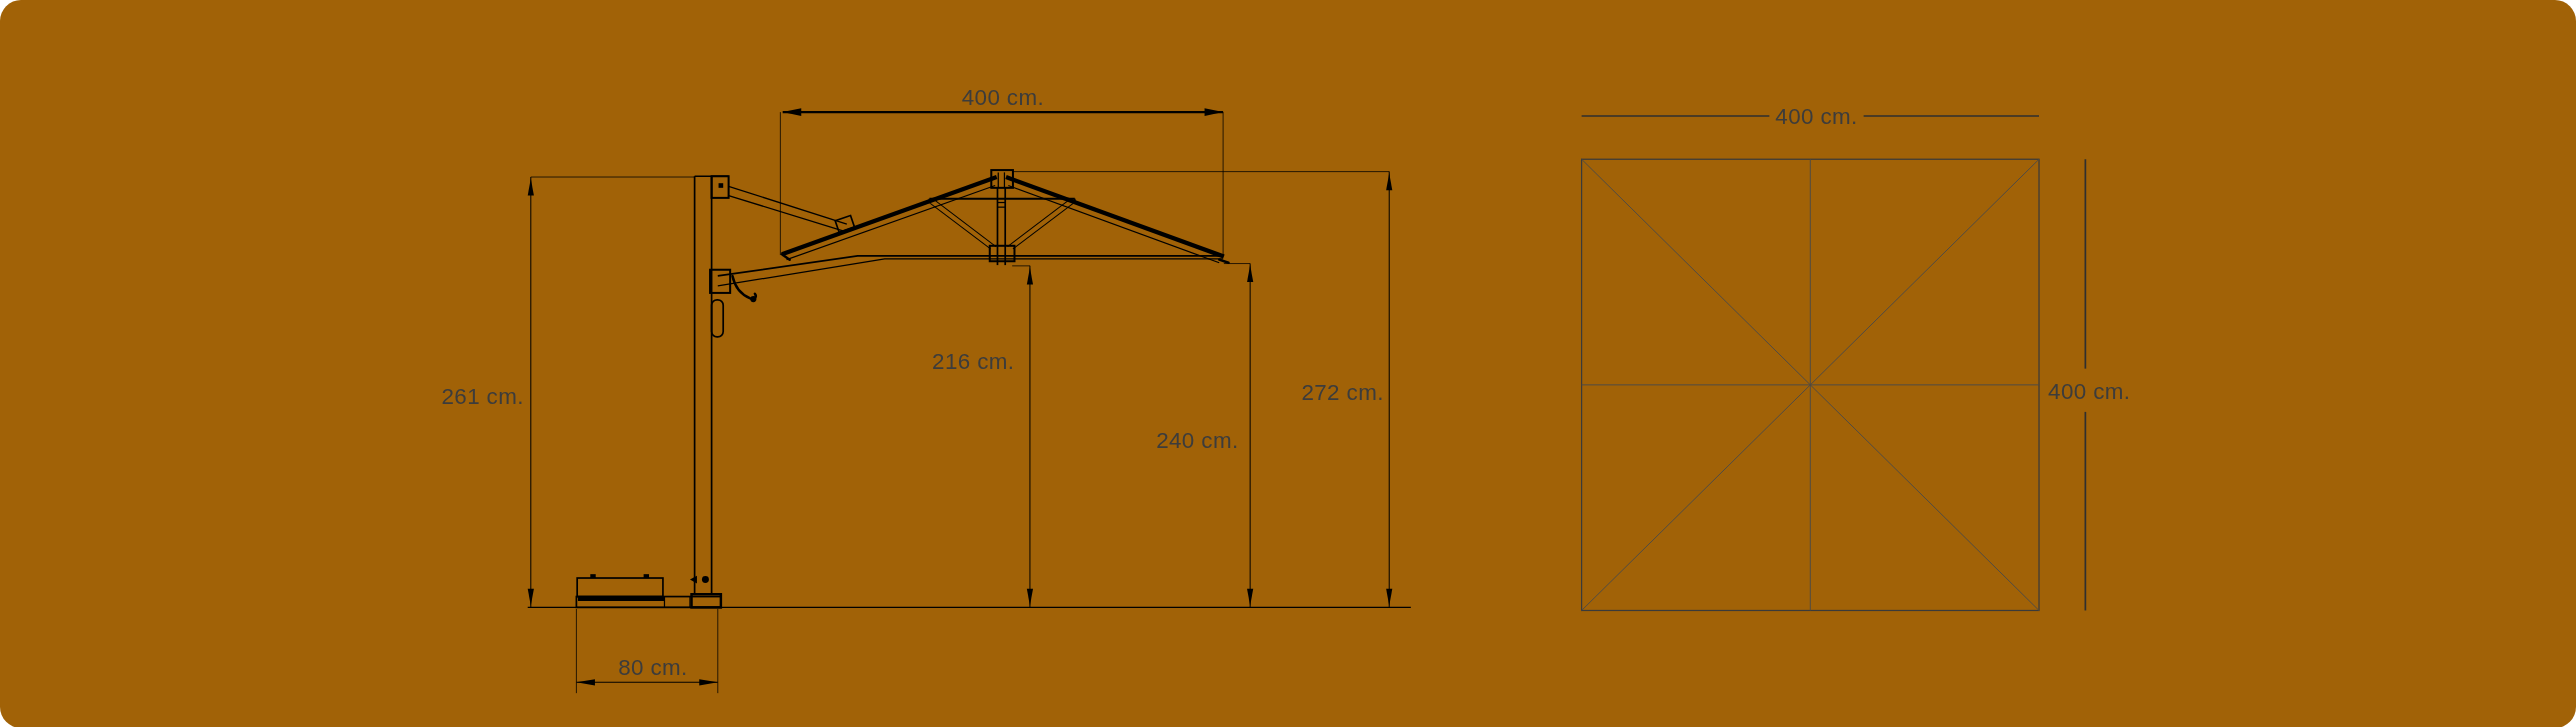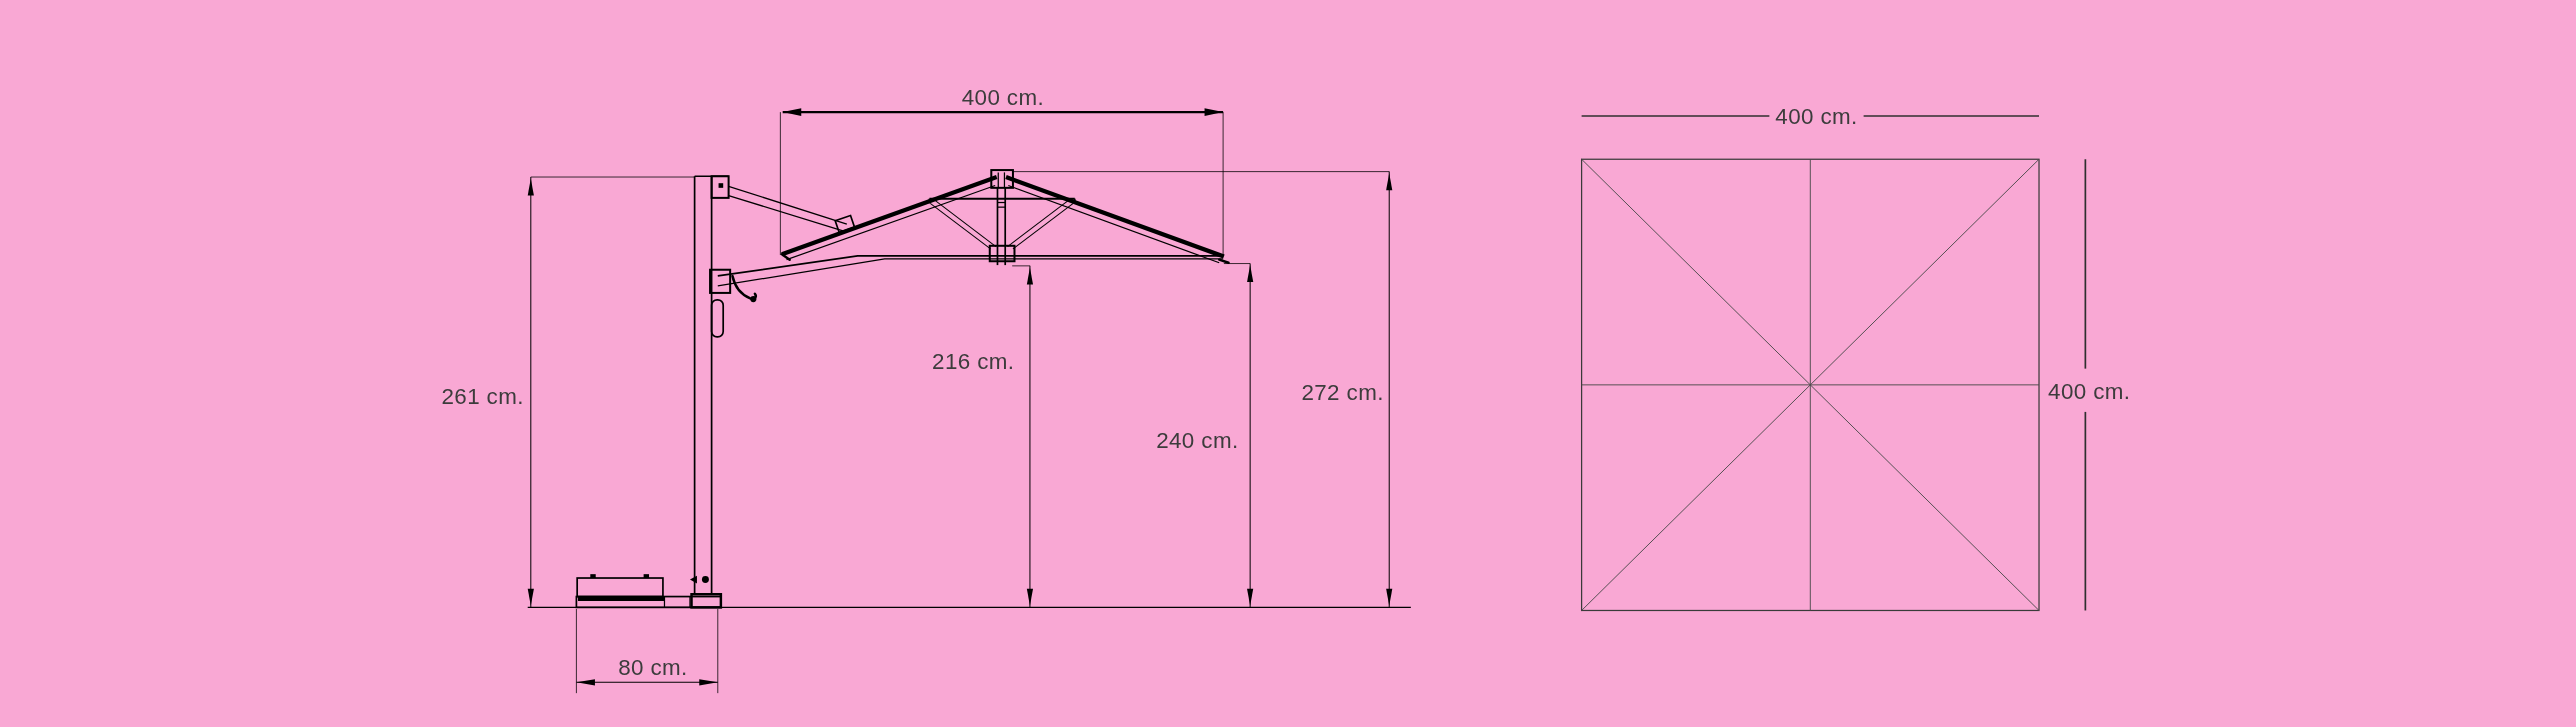--- a/index.html
+++ b/index.html
@@ -1,17 +1,17 @@
 <!DOCTYPE html>
 <html style="font-size:12.4px"><head>
 <meta charset="utf-8">
 <style>
   html,body{margin:0;padding:0;background:#ffffff;}
-  .canvas{position:relative;width:2576px;height:728px;background:#f9a8d4;overflow:hidden;
-          font-family:"Liberation Sans",sans-serif;}
+  .canvas{position:relative;width:2576px;height:728px;background:#a16207;overflow:hidden;
+          font-family:"Liberation Sans",sans-serif;border-radius:21px;}
   svg{position:absolute;left:0;top:0;display:block;}
   
   .s1  {stroke:#000;stroke-width:1;fill:none;}
   .s12 {stroke:#000;stroke-width:1.3;fill:none;}
   .s15 {stroke:#000;stroke-width:1.6;fill:none;}
   .s2  {stroke:#000;stroke-width:2.2;fill:none;}
   .s25 {stroke:#000;stroke-width:2.6;fill:none;}
   .s3  {stroke:#000;stroke-width:3.2;fill:none;}
   .rib {stroke:#000;stroke-width:5.5;fill:none;}
   .cap {stroke-linecap:round;}

